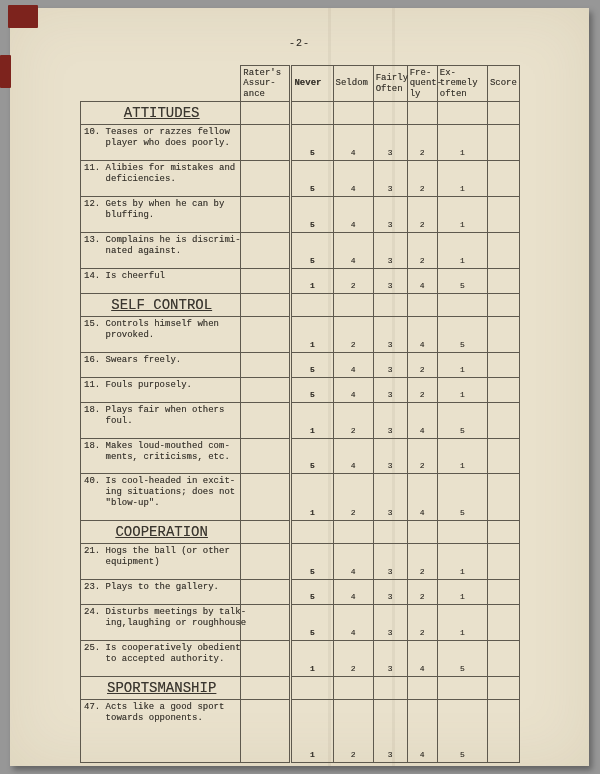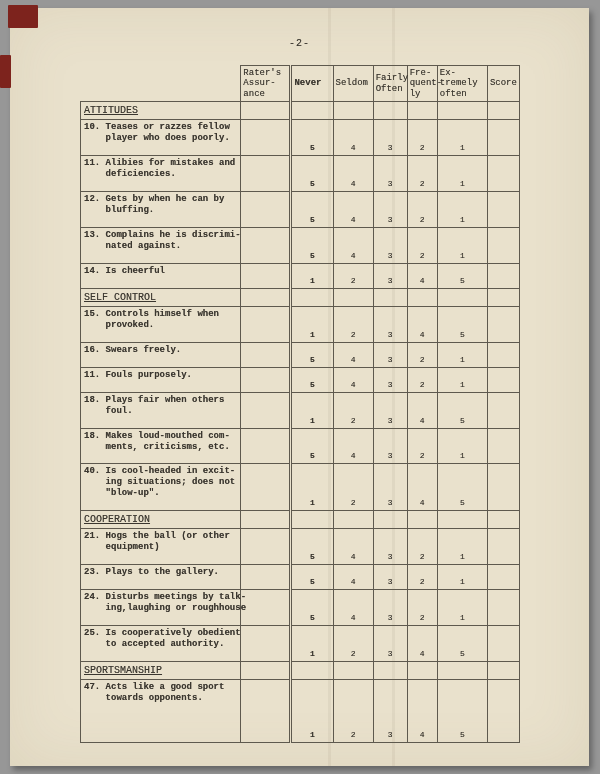--- a/index.html
+++ b/index.html
@@ -75,27 +75,27 @@
   }
   th.ghost { border: none; }
   .dbl { border-left: 3px double var(--line, #5e594e); font-weight: bold; }
   td.item-label {
     font-size: 9px;
     line-height: 1.22;
     white-space: pre;
     vertical-align: top;
     padding: 2px 1px 11px 3px;
     overflow: visible;
-    font-weight: bold;
   }
   td.section-label {
-    font-size: 10px;
+    font-size: 14px;
     vertical-align: middle;
     padding: 3px 1px 3px 3px;
     white-space: pre;
+    text-align: center;
   }
   .u { text-decoration: underline; text-underline-offset: 1px; }
   td.val {
     font-size: 8px;
     text-align: center;
     vertical-align: bottom;
     padding: 0 0 3px 0;
   }
   tbody tr:last-child td.item-label { padding-bottom: 38px; }
 </style>

